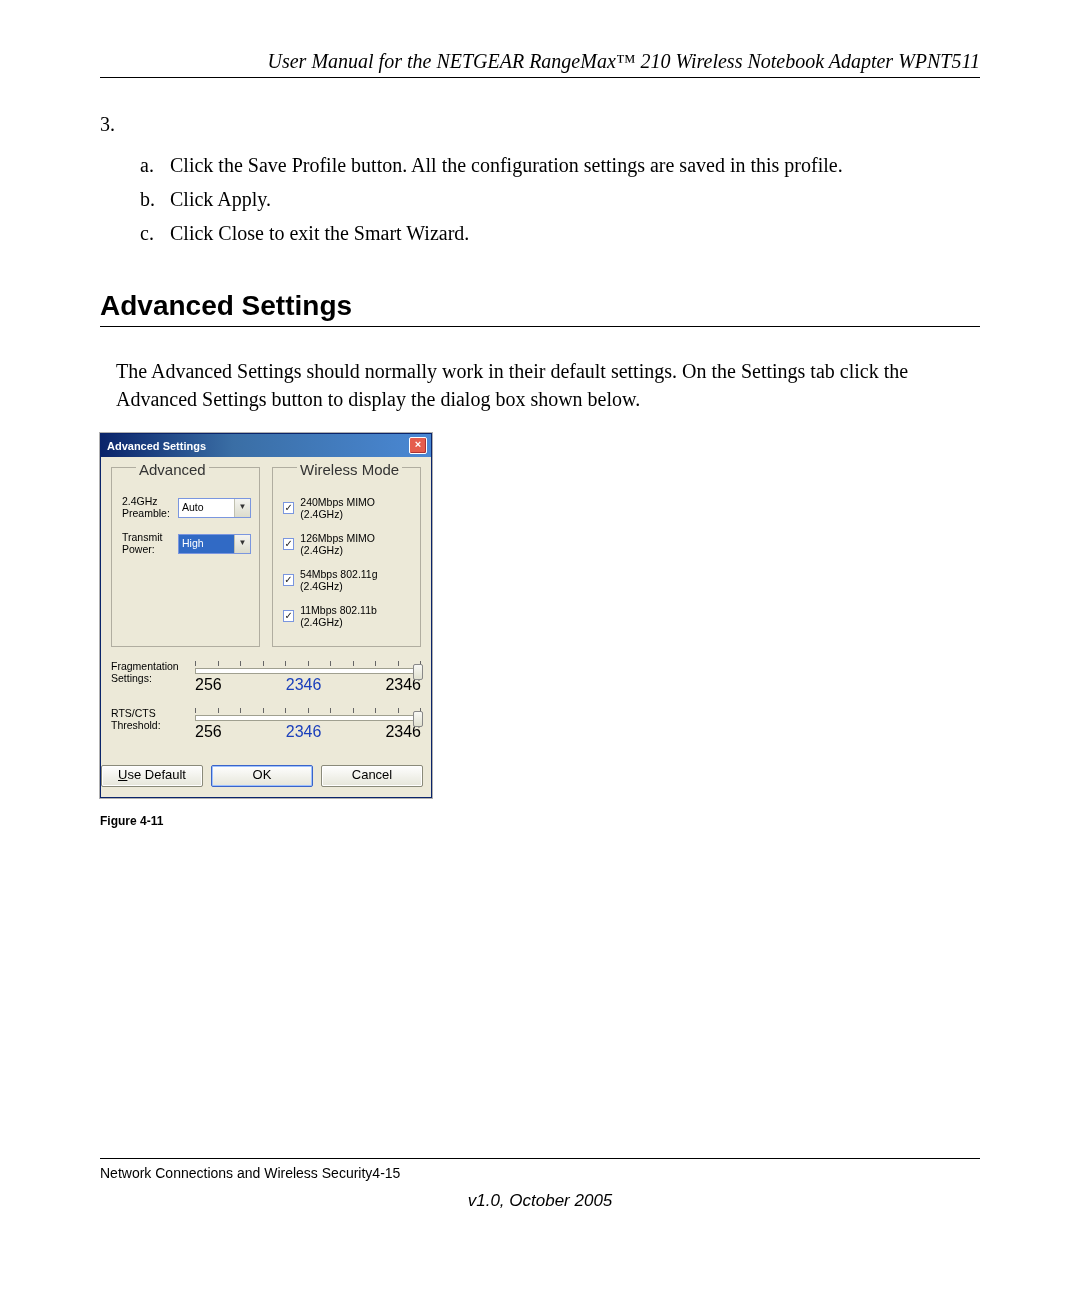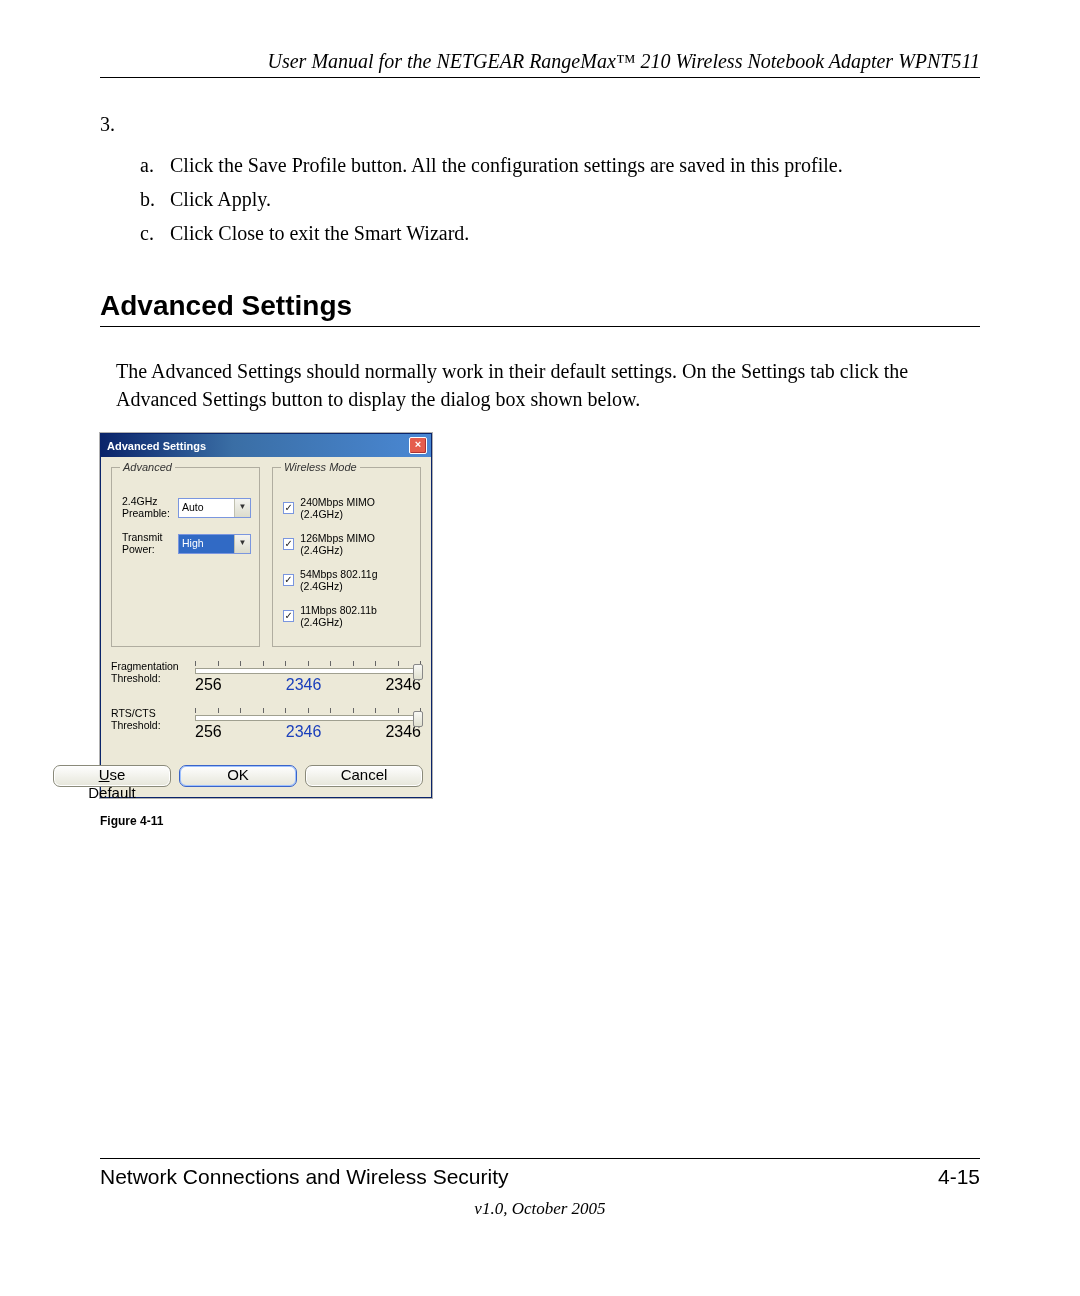--- a/index.html
+++ b/index.html
@@ -105,26 +105,25 @@
     padding: 10px 10px 10px 10px;
   }
   .groupbox {
     border: 1px solid #b0ada0;
     position: relative;
     padding: 28px 8px 18px 10px;
     background: #ece9d8;
   }
   .groupbox .legend {
     position: absolute;
-    top: -7px; left: 8px;
+    top: -7px; left: 24px;
     background: #ece9d8;
     padding: 0 3px;
     color: #333;
-    font-size: 11px;
-    font-style: italic;
+    font-size: 15px;
   }
   .top-row {
     display: flex;
     gap: 12px;
     margin-bottom: 12px;
   }
   .gb-advanced { flex: 1; min-height: 130px; }
   .gb-wireless { flex: 1; min-height: 130px; }
   .field-row {
     display: flex;
@@ -239,46 +238,45 @@
     display: flex;
     justify-content: flex-end;
     gap: 8px;
     padding: 2px 8px 10px 8px;
   }
   .winbtn {
     min-width: 68px;
     height: 20px;
     background: linear-gradient(#fefefe, #e6e6da);
     border: 1px solid #8a8a7a;
-    border-radius: 7px;
-    font-size: 15px;
+    border-radius: 2px;
+    font-size: 13px;
     line-height: 18px;
     text-align: center;
     box-shadow: inset 0 0 0 1px #fff;
-    padding: 0 24px;
+    padding: 0 16px;
   }
   .winbtn.default {
     border: 1px solid #3a64c8;
     box-shadow: inset 0 0 0 1px #9ec1ff;
   }
   .underline-first::first-letter { text-decoration: underline; }
 
   .footer {
     margin-top: 330px;
   }
   .footer-row {
     display: flex;
-    justify-content: space-between;
     font-family: Arial, Helvetica, sans-serif;
-    font-size: 21px;
+    font-size: 14px;
     margin-top: 6px;
   }
   .footer-ver {
     text-align: center;
-    font-family: Liberation Serif, serif;
+    font-family: Liberation Sans, sans-serif;
     font-style: italic;
     font-size: 17px;
     margin-top: 10px;
   }
 </style>
 </head>
 <body>
 
 <div class="page">
 
@@ -357,21 +355,21 @@
           <div class="chk-row">
             <div class="chk">✓</div>
             <span>11Mbps 802.11b (2.4GHz)</span>
           </div>
         </div>
       </div>
 
       <div class="slider-block">
 
         <div class="slider-row">
-          <div class="slider-label">Fragmentation Threshold:</div>
+          <div class="slider-label">Fragmentation Settings:</div>
           <div class="slider-track-wrap">
             <div class="ticks">
               <span></span>
                 <span></span>
                 <span></span>
                 <span></span>
                 <span></span>
                 <span></span>
                 <span></span>
                 <span></span>

